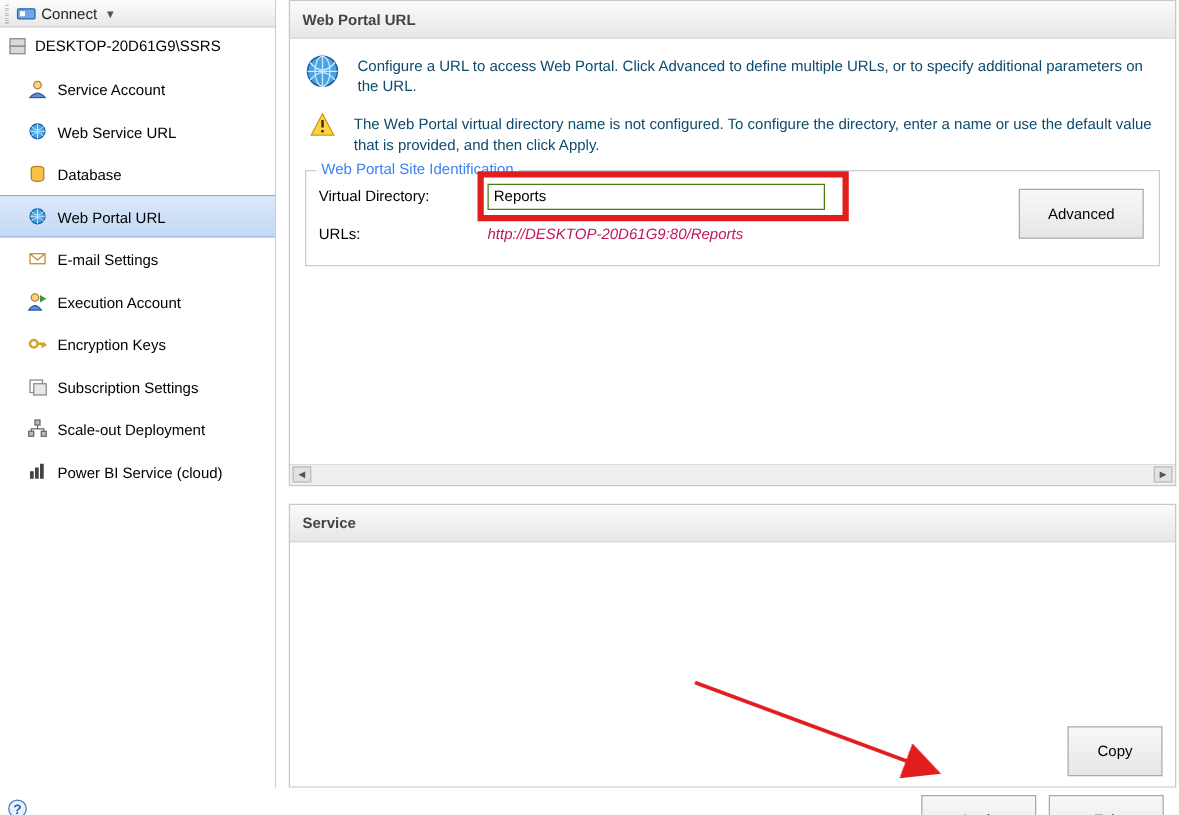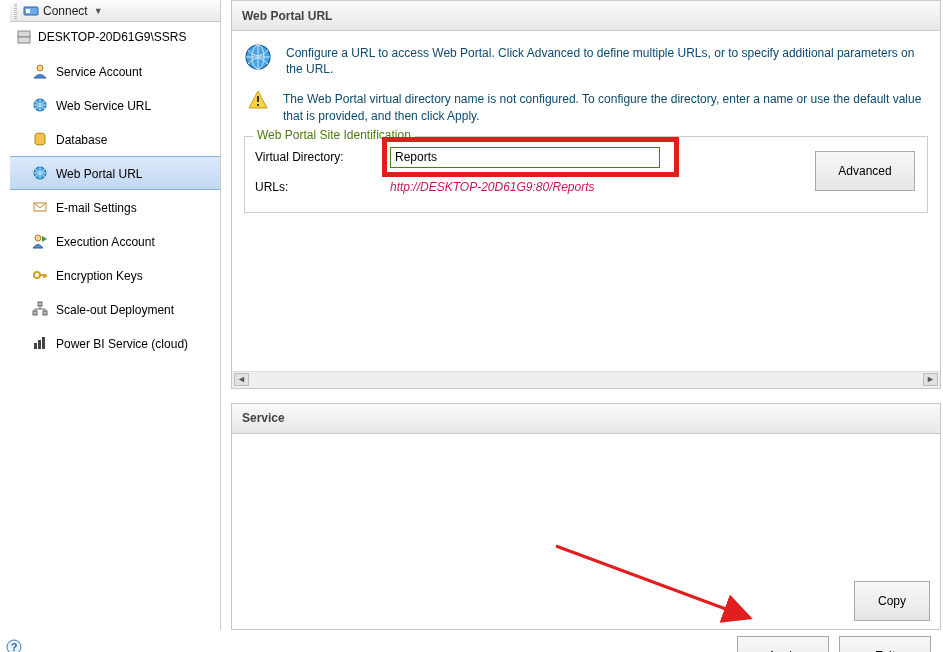--- a/index.html
+++ b/index.html
@@ -10,21 +10,20 @@
     font-size: 12px;
     color: #000;
     background: #fff;
     overflow: hidden;
   }
   .root { display: flex; height: 630px; }
   .sidebar {
     width: 221px;
     display: flex; flex-direction: column;
     border-right: 1px solid #ccc;
-    padding-left: 10px;
   }
   .connect-bar {
     height: 22px;
     background: linear-gradient(#fdfdfd, #e8e8e8);
     border-bottom: 1px solid #c9c9c9;
     display: flex; align-items: center;
     gap: 4px;
     padding-left: 4px;
   }
   .connect-bar .sep { width: 3px; height: 16px; background: repeating-linear-gradient(0deg,#bbb,#bbb 1px,transparent 1px,transparent 2px); margin-right:2px;}
@@ -92,21 +91,21 @@
     border: 1px solid #ccc;
     padding: 10px 10px 14px 10px;
     margin-top: 0;
     position: relative;
   }
   .fieldset .legend {
     position: absolute;
     top: -9px; left: 8px;
     background: #fff;
     padding: 0 4px;
-    color:#4d7c0f;
+    color:#3b82f6;
   }
   .form-row {
     display: flex; align-items: center;
     margin-bottom: 12px;
   }
   .form-label { width: 135px; }
   .input-wrap {
     position: relative;
   }
   .input-wrap input {
@@ -274,20 +273,29 @@
             <svg width="16" height="16">
               <circle cx="5" cy="8" r="3" fill="none" stroke="#d4a22c" stroke-width="2"></circle>
               <path d="M8 8 H14 M12 8 V11 M14 8 V10" stroke="#d4a22c" stroke-width="2"></path>
             </svg>
           </span>
         <span class="txt">Encryption Keys</span>
       </div>
       <div class="tree-item">
         <span class="ico">
             <svg width="16" height="16">
+              <rect x="2" y="3" width="10" height="10" fill="#fff" stroke="#888"></rect>
+              <rect x="5" y="6" width="10" height="9" fill="#e8e8e8" stroke="#888"></rect>
+            </svg>
+          </span>
+        <span class="txt">Subscription Settings</span>
+      </div>
+      <div class="tree-item">
+        <span class="ico">
+            <svg width="16" height="16">
               <rect x="6" y="1" width="4" height="4" fill="#bbb" stroke="#666"></rect>
               <rect x="1" y="10" width="4" height="4" fill="#bbb" stroke="#666"></rect>
               <rect x="11" y="10" width="4" height="4" fill="#bbb" stroke="#666"></rect>
               <path d="M8 5 V8 M8 8 H3 V10 M8 8 H13 V10" stroke="#666" fill="none"></path>
             </svg>
           </span>
         <span class="txt">Scale-out Deployment</span>
       </div>
       <div class="tree-item">
         <span class="ico">

